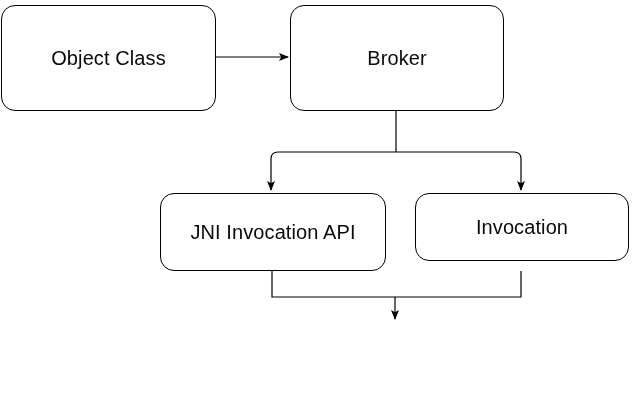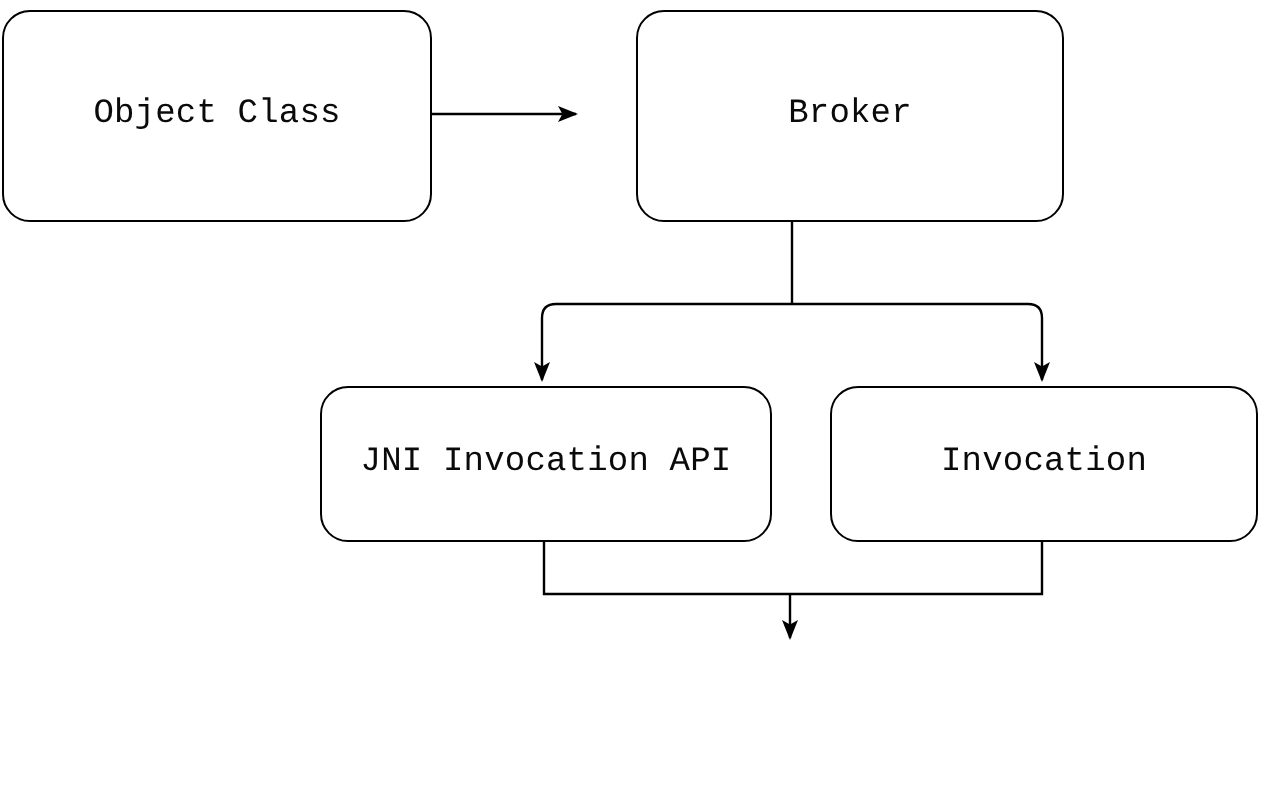--- a/index.html
+++ b/index.html
@@ -28,33 +28,33 @@
     box-sizing: border-box;
     background: #ffffff;
     border: 1px solid #000000;
     border-radius: 14px;
     display: flex;
     align-items: center;
     justify-content: center;
     z-index: 2;
   }
   .node-label {
-    font-family: Liberation Mono, monospace;
-    font-size: 17px;
+    font-family: Liberation Sans, sans-serif;
+    font-size: 20px;
     line-height: 1.1;
     color: #0a0a0a;
     text-align: center;
     white-space: nowrap;
     letter-spacing: 0.1px;
   }
   
   #node-object-class { left: 1px;   top: 5px;   width: 215px; height: 106px; }
-  #node-broker       { left: 290px; top: 5px;   width: 214px; height: 106px; margin-left: 28px; }
+  #node-broker       { left: 290px; top: 5px;   width: 214px; height: 106px; }
   #node-jni          { left: 160px; top: 193px; width: 226px; height: 78px; }
-  #node-invocation   { left: 415px; top: 193px; width: 214px; height: 78px; }
+  #node-invocation   { left: 415px; top: 193px; width: 214px; height: 68px; }
   #node-jvm          { left: 285px; top: 322px; width: 221px; height: 77px; }
 </style>
 </head>
 <body>
 
 <div id="canvas">
 
   <svg id="edge-layer" viewBox="0 0 633 403" width="633" height="403" aria-hidden="true">
     <defs>
       <marker id="arrowhead" markerWidth="10" markerHeight="8" refX="9" refY="4" orient="auto" markerUnits="userSpaceOnUse">

